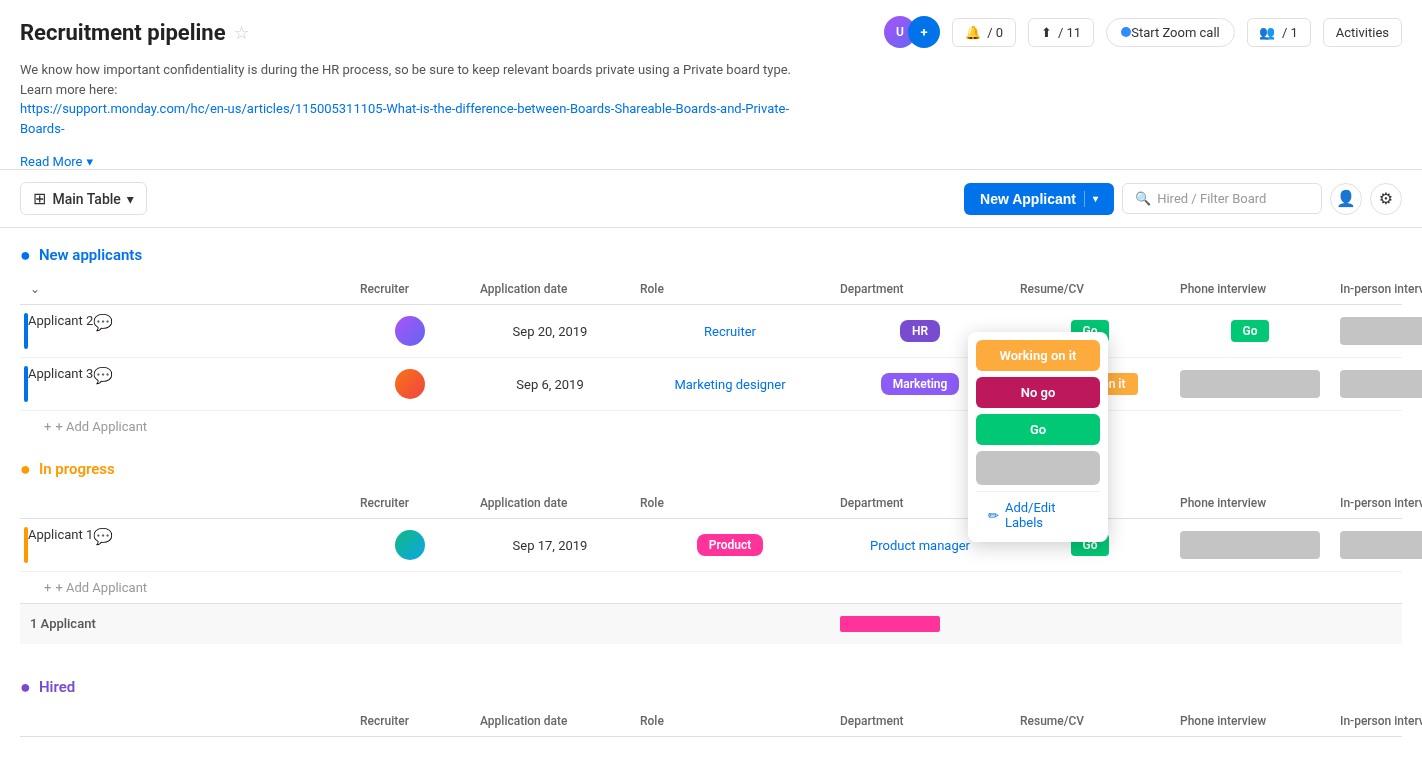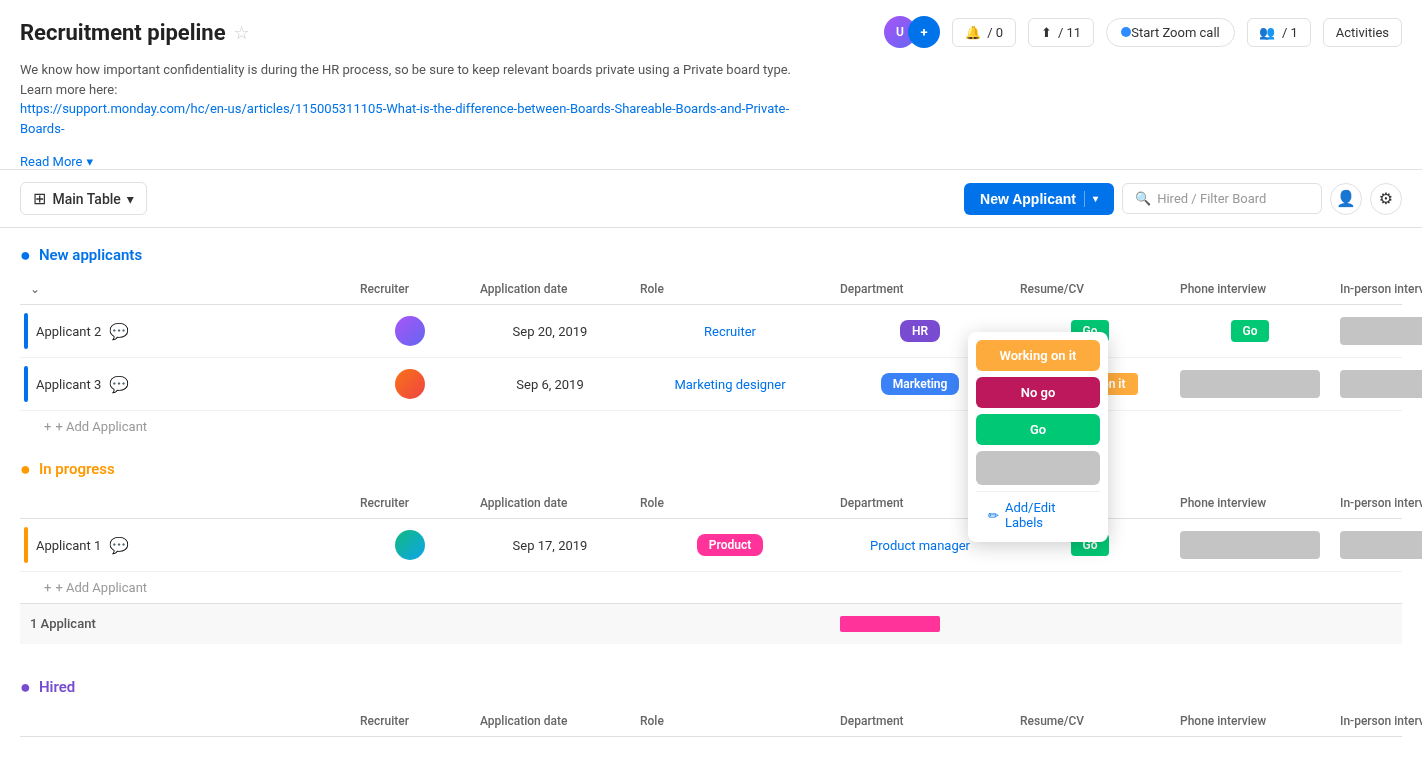--- a/index.html
+++ b/index.html
@@ -42,32 +42,32 @@
     .group-title.blue { color: #0073ea; }
     .group-title.orange { color: #ff9900; }
     .group-title.purple { color: #784bd1; }
     
     
     .col-headers { display: grid; grid-template-columns: 330px 120px 160px 200px 180px 160px 160px 160px; border-bottom: 1px solid #e0e0e0; }
     .col-header { padding: 8px 10px; font-size: 12px; color: #666; font-weight: 500; }
     
     
     .table-row { display: grid; grid-template-columns: 330px 120px 160px 200px 180px 160px 160px 160px; border-bottom: 1px solid #f0f0f0; align-items: center; min-height: 46px; }
-    .row-name-cell { display: flex; align-items: center; gap: 8px; padding: 8px 4px; }
+    .row-name-cell { display: flex; padding: 8px 4px; }
     .row-indicator { width: 4px; height: 36px; border-radius: 2px; }
     .row-indicator.blue { background: #0073ea; }
     .row-indicator.orange { background: #ff9900; }
     .row-name { font-size: 13px; }
     .comment-icon { color: #999; font-size: 16px; cursor: pointer; }
     .cell { padding: 4px 10px; font-size: 13px; text-align: center; }
     .recruiter-avatar { width: 30px; height: 30px; border-radius: 50%; background: #888; display: flex; align-items: center; justify-content: center; margin: 0 auto; overflow: hidden; }
     .role-link { color: #0073ea; cursor: pointer; }
     .dept-badge { padding: 4px 12px; border-radius: 8px; font-size: 12px; font-weight: 600; color: white; display: inline-block; }
     .dept-badge.hr { background: #784bd1; }
-    .dept-badge.marketing { background: #3b82f6; }
+    .dept-badge.marketing { background: #8b5cf6; }
     .dept-badge.product { background: #ff3399; }
     .status-badge { padding: 4px 12px; border-radius: 4px; font-size: 12px; font-weight: 600; color: white; display: inline-block; cursor: pointer; }
     .status-badge.go { background: #00c875; }
     .status-badge.working { background: #fdab3d; }
     .status-badge.gray { background: #c4c4c4; }
     
     .add-applicant { padding: 8px 4px; font-size: 13px; color: #999; cursor: pointer; display: flex; align-items: center; gap: 4px; padding-left: 24px; }
     
     .summary-row { display: grid; grid-template-columns: 330px 120px 160px 200px 180px 160px 160px 160px; background: #f8f8f8; border-top: 1px solid #e0e0e0; padding: 8px 0; margin-bottom: 16px; }
     .summary-count { padding: 4px 10px; font-size: 13px; color: #555; font-weight: 500; }

